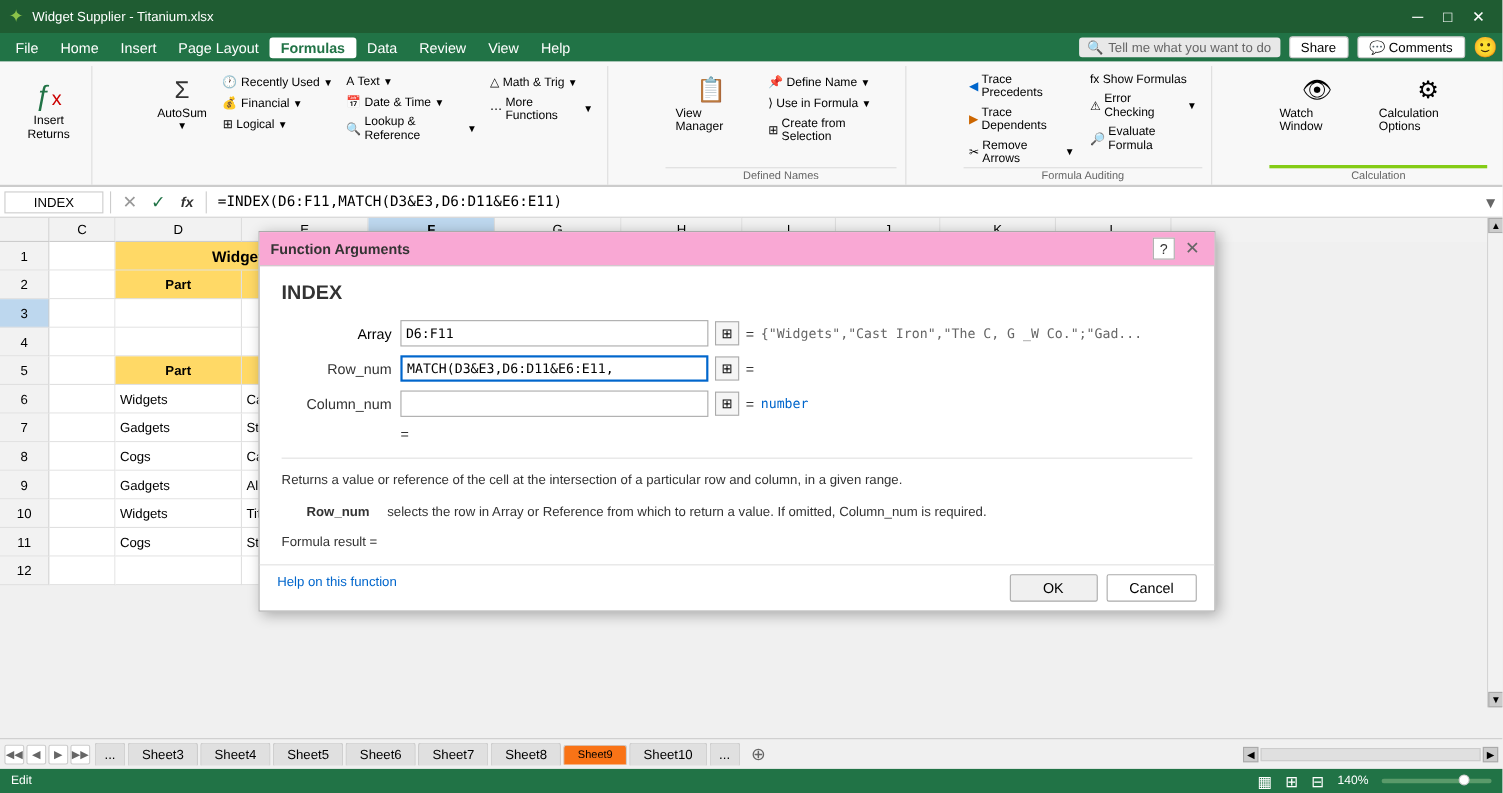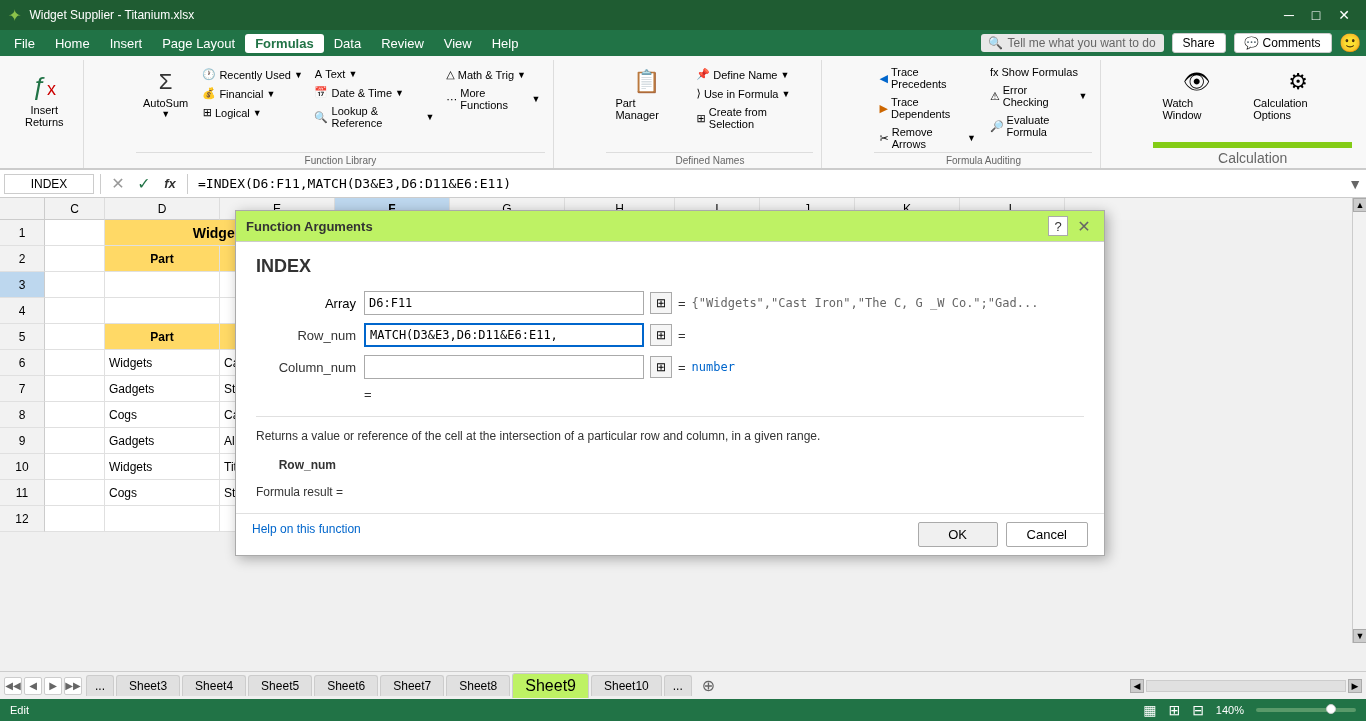--- a/index.html
+++ b/index.html
@@ -105,28 +105,27 @@
               <span style="font-size:9px;">▼</span>
           </div>
           <div style="display:flex;align-items:center;gap:3px;padding:2px 5px;cursor:pointer;border-radius:2px;font-size:11px;">
             <span>⋯</span>
               <span>More
 Functions</span>
               <span style="font-size:9px;">▼</span>
           </div>
         </div>
       </div>
-      <div style="font-size:10px;color:#666;text-align:center;border-top:1px solid #ddd;padding:2px 0;">Function Library</div>
     </div>
 
     <div style="display:flex;flex-direction:column;padding:0 8px;border-right:1px solid #ddd;">
       <div style="display:flex;gap:4px;flex:1;align-items:flex-start;padding-top:4px;">
         <div style="display:flex;flex-direction:column;align-items:center;padding:4px 8px;cursor:pointer;border-radius:3px;border:1px solid transparent;min-width:52px;">
           <span style="font-size:22px;">📋</span>
-          <span style="font-size:11px;margin-top:2px;">Part
+          <span style="font-size:11px;margin-top:2px;">View
 Manager</span>
         </div>
         <div style="display:flex;flex-direction:column;gap:2px;padding-top:2px;">
           <div style="display:flex;align-items:center;gap:3px;padding:2px 5px;cursor:pointer;border-radius:2px;font-size:11px;">
             <span>📌</span>
               <span>Define Name</span>
               <span style="font-size:9px;">▼</span>
           </div>
           <div style="display:flex;align-items:center;gap:3px;padding:2px 5px;cursor:pointer;border-radius:2px;font-size:11px;">
             <span>⟩</span>
@@ -186,21 +185,21 @@
           <span style="font-size:22px;">👁</span>
           <span style="font-size:11px;margin-top:2px;">Watch
 Window</span>
         </div>
         <div style="display:flex;flex-direction:column;align-items:center;padding:4px 8px;cursor:pointer;border-radius:3px;border:1px solid transparent;min-width:52px;">
           <span style="font-size:22px;">⚙</span>
           <span style="font-size:11px;margin-top:2px;">Calculation
 Options</span>
         </div>
       </div>
-      <div style="font-size:14px;color:#666;text-align:center;border-top:6px solid #84cc16;padding:2px 0;">Calculation</div>
+      <div style="font-size:10px;color:#666;text-align:center;border-top:3px solid #84cc16;padding:2px 0;">Calculation</div>
     </div>
   </div>
 
   <div style="display:flex;align-items:center;background:white;border-bottom:1px solid #ccc;height:28px;padding:0 4px;gap:4px;">
     <input style="width: 90px; border: 1px solid rgb(204, 204, 204); padding: 2px 4px; font-size: 12px; text-align: center;" value="INDEX">
     <div style="width:1px;background:#ccc;height:20px;margin:0 2px;"></div>
     <button style="width:22px;height:22px;display:flex;align-items:center;justify-content:center;cursor:pointer;border:none;background:none;font-size:16px;color:#999;">✕</button>
     <button style="width:22px;height:22px;display:flex;align-items:center;justify-content:center;cursor:pointer;border:none;background:none;font-size:16px;color:#217346;">✓</button>
     <button style="width:22px;height:22px;display:flex;align-items:center;justify-content:center;cursor:pointer;border:none;background:none;font-size:13px;color:#333;font-style:italic;font-weight:bold;">fx</button>
     <div style="width:1px;background:#ccc;height:20px;margin:0 2px;"></div>
@@ -363,21 +362,21 @@
 
     <div style="position:absolute;right:0;top:0;bottom:28px;width:14px;background:#f2f2f2;border-left:1px solid #ccc;display:flex;flex-direction:column;">
       <div style="width:14px;height:14px;background:#ccc;border:1px solid #aaa;display:flex;align-items:center;justify-content:center;cursor:pointer;font-size:9px;">▲</div>
       <div style="flex:1;background:#f2f2f2;"></div>
       <div style="width:14px;height:14px;background:#ccc;border:1px solid #aaa;display:flex;align-items:center;justify-content:center;cursor:pointer;font-size:9px;">▼</div>
     </div>
 
     <div style="position:absolute;top:0;left:0;right:0;bottom:0;pointer-events:none;">
       <div style="position:absolute;top:12px;left:235px;width:870px;background:white;border:1px solid #aaa;box-shadow:3px 3px 12px rgba(0,0,0,0.3);pointer-events:all;">
 
-        <div style="display:flex;align-items:center;justify-content:space-between;background:#bef264;border-bottom:1px solid #ccc;padding:5px 10px;">
+        <div style="display:flex;align-items:center;justify-content:space-between;background:#f9a8d4;border-bottom:1px solid #ccc;padding:5px 10px;">
           <span style="font-size:13px;font-weight:bold;color:#333;">Function Arguments</span>
           <div style="display:flex;gap:6px;align-items:center;">
             <div style="width:20px;height:20px;border:1px solid #aaa;background:white;display:flex;align-items:center;justify-content:center;cursor:pointer;font-size:13px;color:#333;">?</div>
             <button style="width:20px;height:20px;border:none;background:none;cursor:pointer;font-size:16px;color:#666;display:flex;align-items:center;justify-content:center;">✕</button>
           </div>
         </div>
 
         <div style="padding:14px 20px;">
           <div style="font-size:18px;font-weight:bold;color:#333;margin-bottom:14px;">INDEX</div>
 
@@ -416,20 +415,21 @@
             <div style="display:flex;align-items:center;gap:8px;">
               <div style="width:100px;"></div>
               <span style="font-size:13px;color:#333;">=</span>
             </div>
           </div>
 
           <div style="font-size:12px;color:#333;line-height:1.6;border-top:1px solid #e0e0e0;padding-top:10px;margin-bottom:10px;">Returns a value or reference of the cell at the intersection of a particular row and column, in a given range.</div>
 
           <div style="display:flex;gap:16px;font-size:12px;color:#333;line-height:1.6;margin-bottom:10px;">
             <div style="font-weight:bold;min-width:80px;text-align:right;">Row_num</div>
+            <div style="flex:1;text-align:left;">selects the row in Array or Reference from which to return a value. If omitted, Column_num is required.</div>
           </div>
 
           <div style="font-size:12px;color:#333;">
             <span>Formula result =</span>
             <span></span>
           </div>
         </div>
 
         <div style="display:flex;justify-content:space-between;padding:8px 16px;border-top:1px solid #e0e0e0;">
           <a style="color:#0066cc;text-decoration:none;font-size:12px;cursor:pointer;">Help on this function</a>
@@ -449,21 +449,21 @@
       <div style="width:18px;height:18px;display:flex;align-items:center;justify-content:center;cursor:pointer;font-size:10px;color:#666;border:1px solid #ccc;background:white;border-radius:2px;">▶</div>
       <div style="width:18px;height:18px;display:flex;align-items:center;justify-content:center;cursor:pointer;font-size:10px;color:#666;border:1px solid #ccc;background:white;border-radius:2px;">▶▶</div>
     </div>
     <div style="padding:3px 8px;border:1px solid #ccc;border-bottom:none;background:#e0e0e0;cursor:pointer;font-size:12px;margin-right:2px;border-radius:3px 3px 0 0;">...</div>
     <div style="padding:3px 12px;border:1px solid #ccc;border-bottom:none;background:#e0e0e0;cursor:pointer;font-size:12px;margin-right:2px;border-radius:3px 3px 0 0;">Sheet3</div>
     <div style="padding:3px 12px;border:1px solid #ccc;border-bottom:none;background:#e0e0e0;cursor:pointer;font-size:12px;margin-right:2px;border-radius:3px 3px 0 0;">Sheet4</div>
     <div style="padding:3px 12px;border:1px solid #ccc;border-bottom:none;background:#e0e0e0;cursor:pointer;font-size:12px;margin-right:2px;border-radius:3px 3px 0 0;">Sheet5</div>
     <div style="padding:3px 12px;border:1px solid #ccc;border-bottom:none;background:#e0e0e0;cursor:pointer;font-size:12px;margin-right:2px;border-radius:3px 3px 0 0;">Sheet6</div>
     <div style="padding:3px 12px;border:1px solid #ccc;border-bottom:none;background:#e0e0e0;cursor:pointer;font-size:12px;margin-right:2px;border-radius:3px 3px 0 0;">Sheet7</div>
     <div style="padding:3px 12px;border:1px solid #ccc;border-bottom:none;background:#e0e0e0;cursor:pointer;font-size:12px;margin-right:2px;border-radius:3px 3px 0 0;">Sheet8</div>
-    <div style="padding:3px 12px;border:1px solid #ccc;border-bottom:none;background:#bef264;cursor:pointer;font-size:16px;margin-right:2px;border-radius:3px 3px 0 0;">Sheet9</div>
+    <div style="padding:3px 12px;border:1px solid #ccc;border-bottom:none;background:#f97316;cursor:pointer;font-size:10px;margin-right:2px;border-radius:3px 3px 0 0;">Sheet9</div>
     <div style="padding:3px 12px;border:1px solid #ccc;border-bottom:none;background:#e0e0e0;cursor:pointer;font-size:12px;margin-right:2px;border-radius:3px 3px 0 0;">Sheet10</div>
     <div style="padding:3px 8px;border:1px solid #ccc;border-bottom:none;background:#e0e0e0;cursor:pointer;font-size:12px;margin-right:2px;border-radius:3px 3px 0 0;">...</div>
     <div style="padding:3px 8px;cursor:pointer;font-size:16px;color:#666;">⊕</div>
 
     <div style="margin-left:auto;display:flex;align-items:center;gap:2px;">
       <div style="width:14px;height:14px;background:#ccc;border:1px solid #aaa;display:flex;align-items:center;justify-content:center;cursor:pointer;font-size:9px;">◀</div>
       <div style="width:200px;height:12px;background:#e0e0e0;border:1px solid #ccc;"></div>
       <div style="width:14px;height:14px;background:#ccc;border:1px solid #aaa;display:flex;align-items:center;justify-content:center;cursor:pointer;font-size:9px;">▶</div>
     </div>
   </div>

